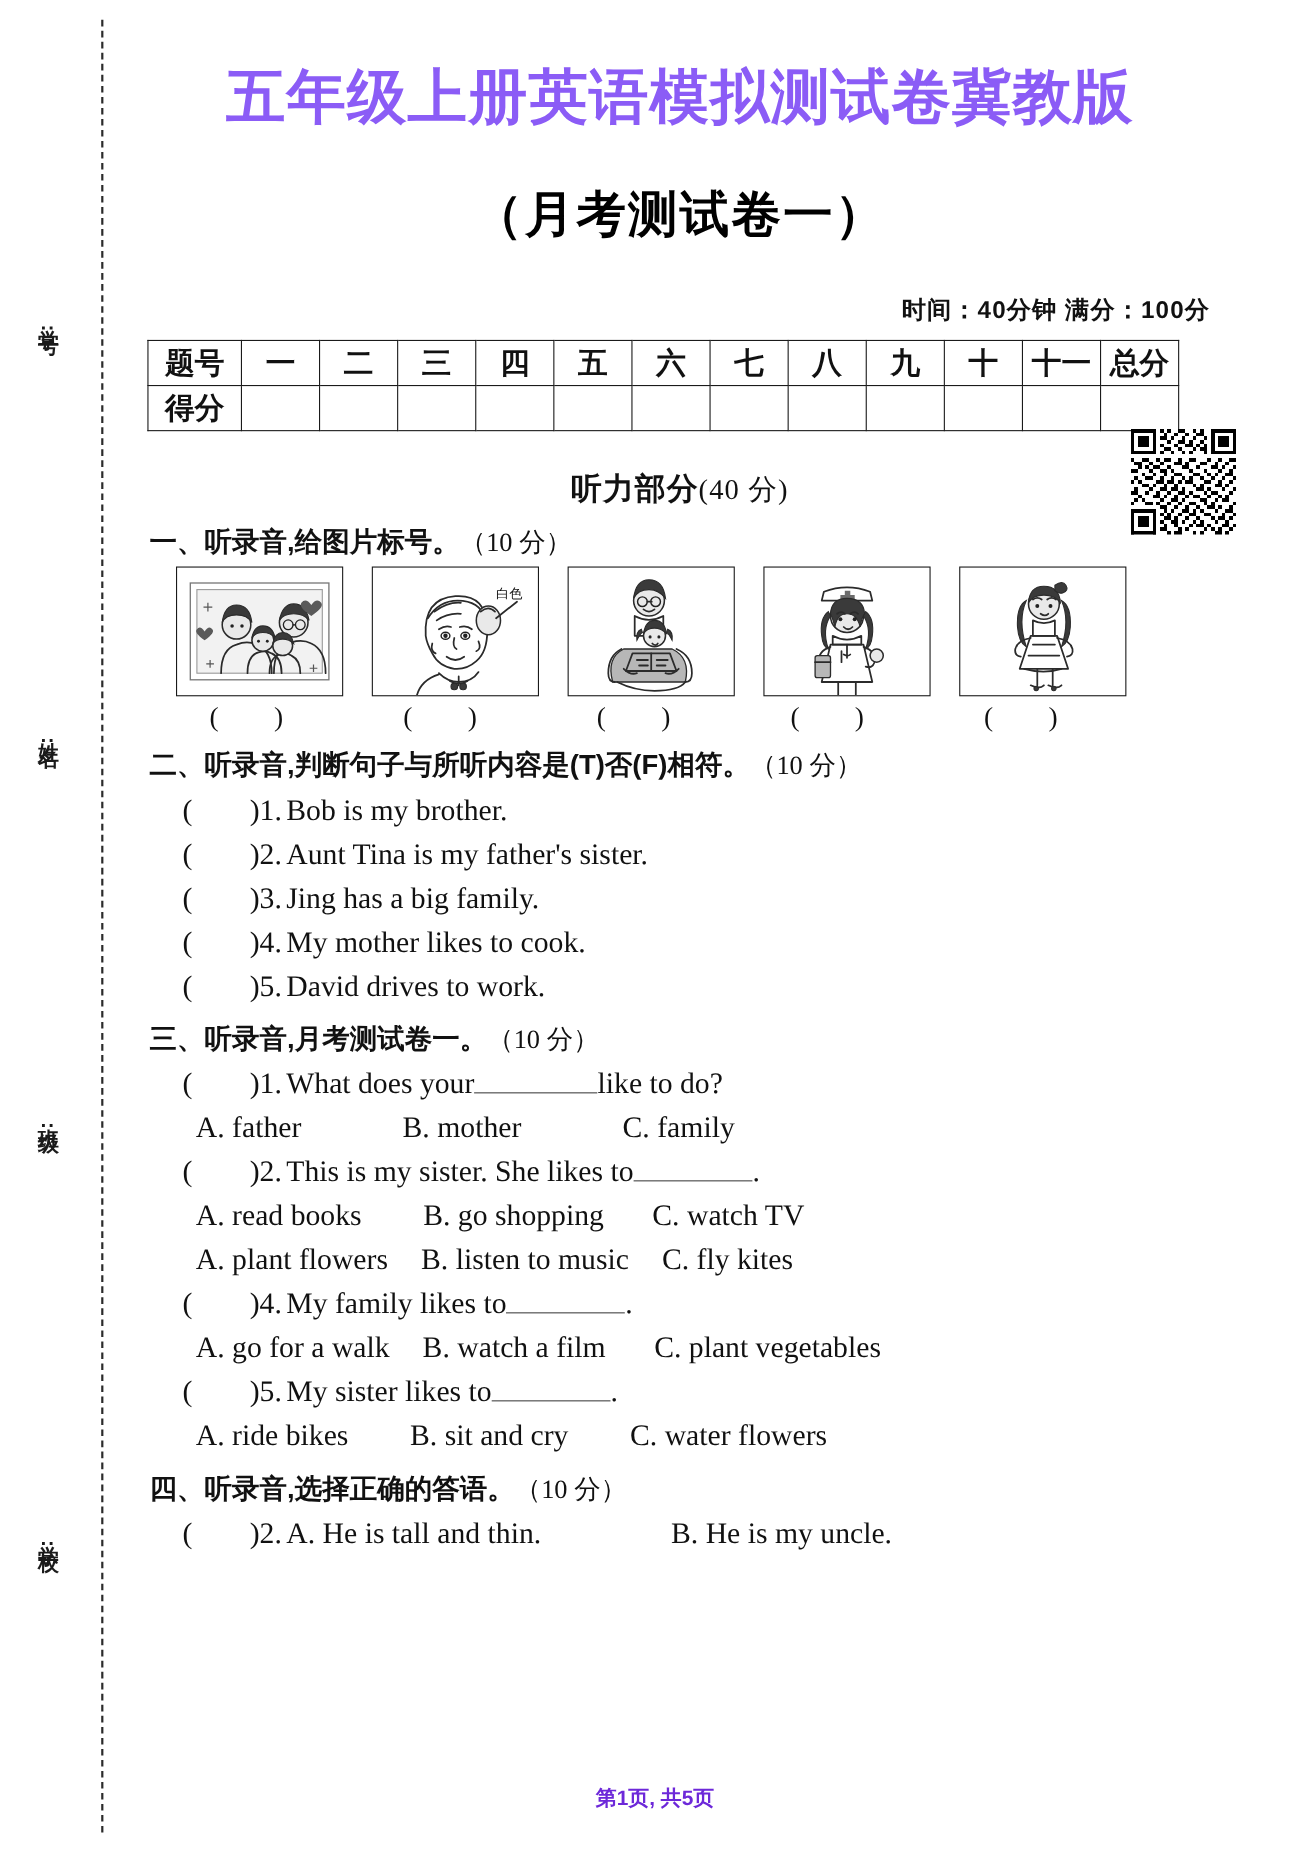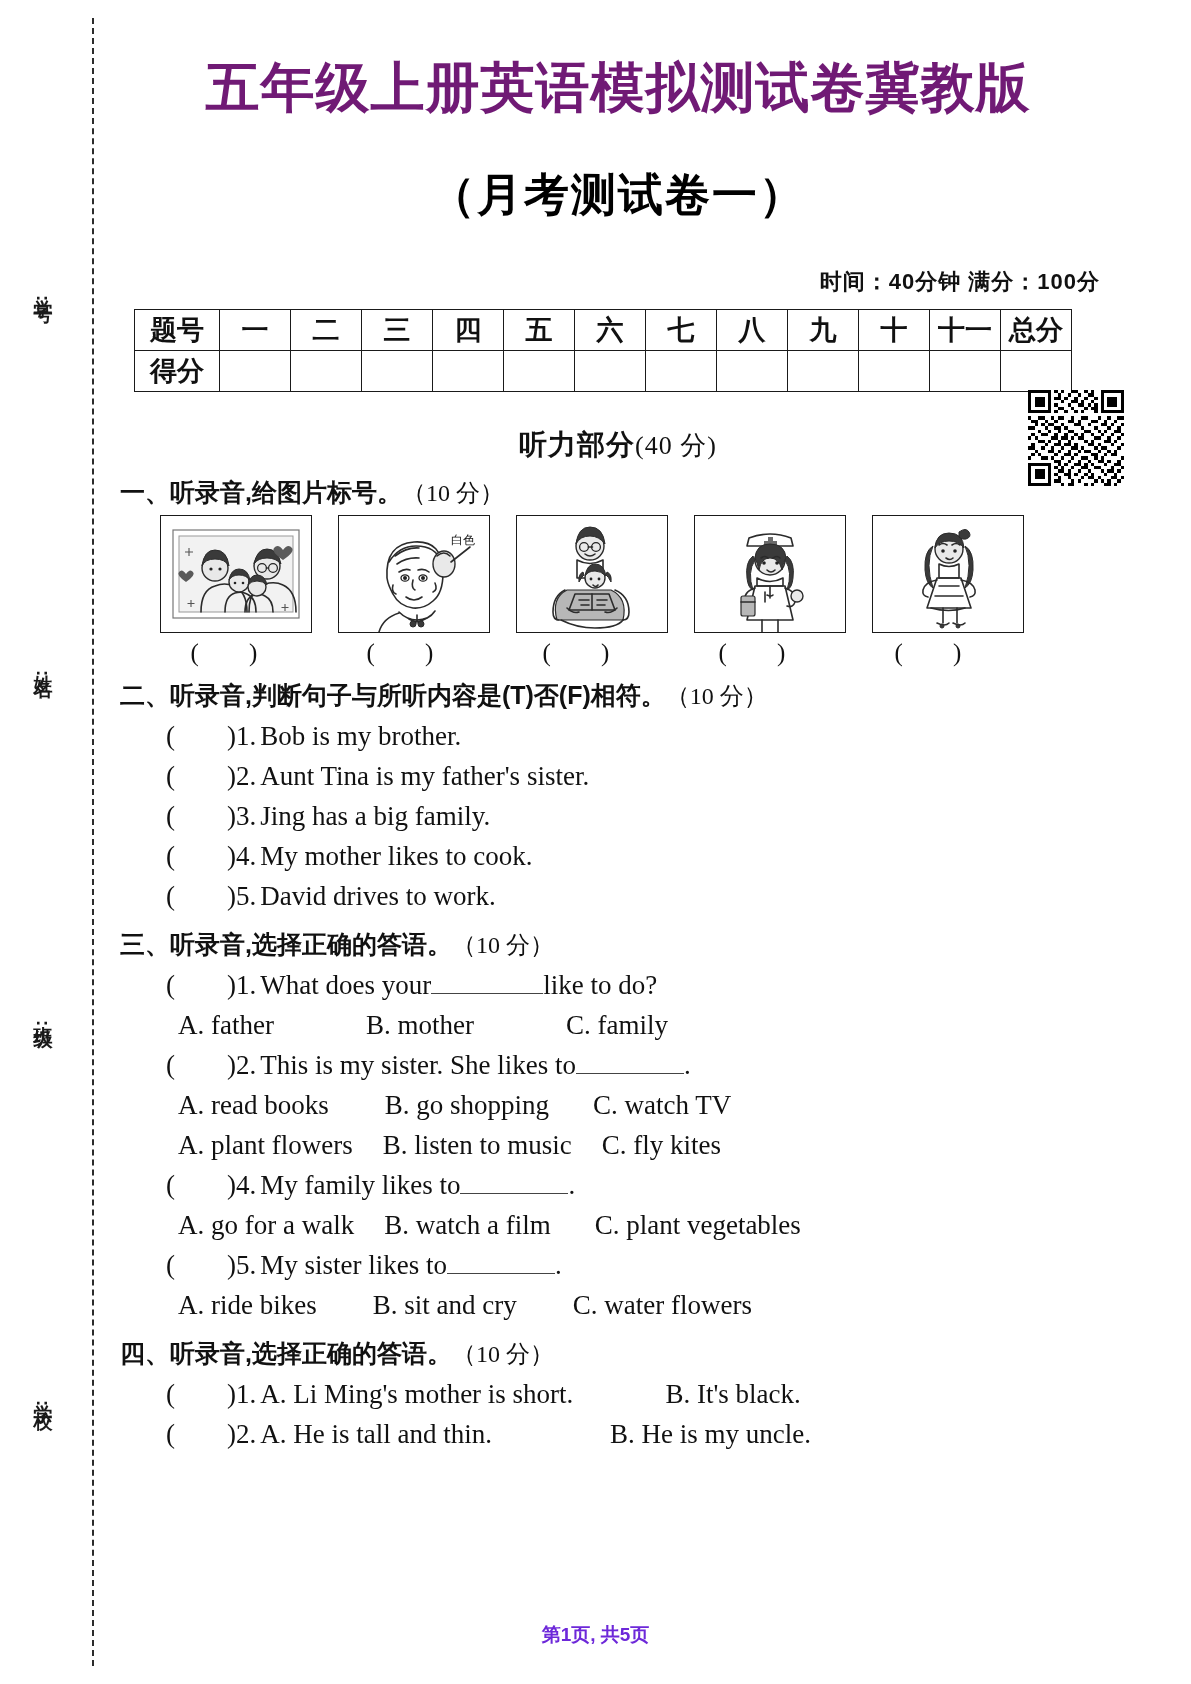--- a/index.html
+++ b/index.html
@@ -36,21 +36,21 @@
   
   .content{position:absolute;left:118px;top:0;width:1000px;height:100%;}
 
   .title-main{
     text-align:center;
     font-family:"Liberation Sans", sans-serif;
     font-weight:700;
     font-size:54px;
     letter-spacing:1px;
     margin-top:52px;
-    color:#701a75;
+    color:#8b5cf6;
   }
   .title-sub{
     text-align:center;
     font-family:"Liberation Sans", sans-serif;
     font-weight:700;
     font-size:45px;
     letter-spacing:2px;
     margin-top:40px;
     color:#000;
   }
@@ -98,21 +98,21 @@
   .qr{
     position:absolute;right:-6px;top:390px;
     width:96px;height:96px;
   }
 
   
   .sec-title{
     font-family:"Liberation Sans", sans-serif;
     font-weight:700;
     font-size:25px;
-    margin:12px 0 4px 2px;
+    margin:12px 0 4px 18px;
     letter-spacing:0px;
   }
   .sec-title .pts{font-family:"Liberation Serif",serif;font-weight:400;font-size:24px;}
 
   
   .pic-row{
     display:flex;
     justify-content:flex-start;
     gap:26px;
     margin:6px 0 0 42px;
@@ -640,21 +640,21 @@
       <span class="paren"><span>(</span><span class="gap"></span><span>)</span></span><span class="qnum">3.</span><span>Jing has a big family.</span>
     </div>
     <div class="q">
       <span class="paren"><span>(</span><span class="gap"></span><span>)</span></span><span class="qnum">4.</span><span>My mother likes to cook.</span>
     </div>
     <div class="q">
       <span class="paren"><span>(</span><span class="gap"></span><span>)</span></span><span class="qnum">5.</span><span>David drives to work.</span>
     </div>
 
     <div class="sec-title">
-      <span>三、听录音,选择正确的答语。</span><span class="pts">（10 分）</span>
+      <span>三、听录音,月考测试卷一。</span><span class="pts">（10 分）</span>
     </div>
 
     <div class="q">
       <span class="paren"><span>(</span><span class="gap"></span><span>)</span></span><span class="qnum">1.</span><span>What does your</span><span class="blank" style="width:112px"></span><span>like to do?</span>
     </div>
     <div class="opts">
       <span class="opt">A. father</span><span class="sp-e"></span><span class="opt">B. mother</span><span class="sp-e"></span><span class="opt">C. family</span>
     </div>
 
     <div class="q">
@@ -680,23 +680,20 @@
     </div>
     <div class="opts">
       <span class="opt">A. ride bikes</span><span class="sp-a"></span><span class="opt">B. sit and cry</span><span class="sp-a"></span><span class="opt">C. water flowers</span>
     </div>
 
     <div class="sec-title">
       <span>四、听录音,选择正确的答语。</span><span class="pts">（10 分）</span>
     </div>
 
     <div class="q">
-      <span class="paren"><span>(</span><span class="gap"></span><span>)</span></span><span class="qnum">1.</span><span class="opt">A. Li Ming's mother is short.</span><span class="sp-e"></span><span class="opt">B. It's black.</span>
-    </div>
-    <div class="q">
       <span class="paren"><span>(</span><span class="gap"></span><span>)</span></span><span class="qnum">2.</span><span class="opt">A. He is tall and thin.</span><span class="sp-f"></span><span class="opt">B. He is my uncle.</span>
     </div>
 
   </div>
 
   <div class="footer">第1页, 共5页</div>
 
 </div>
 
 </body></html>

